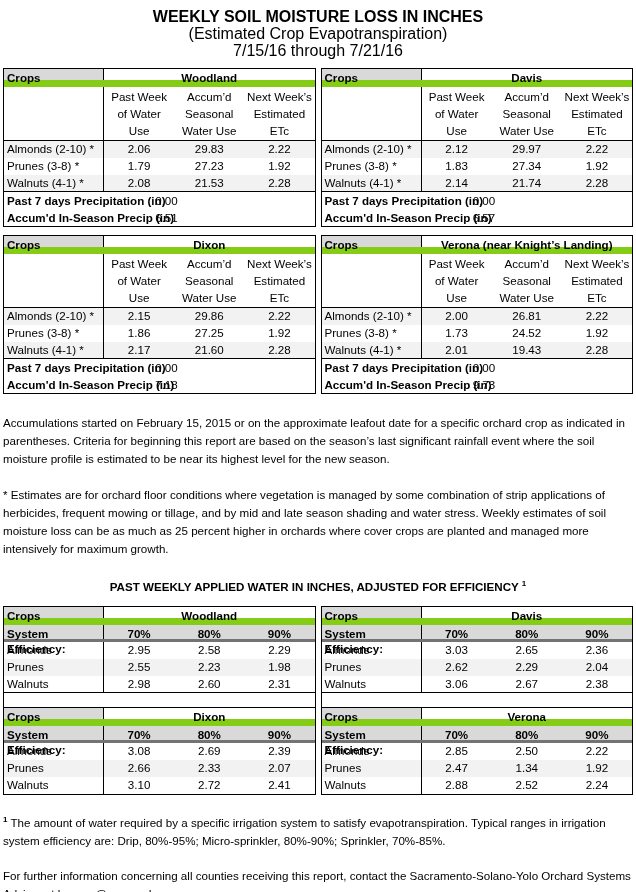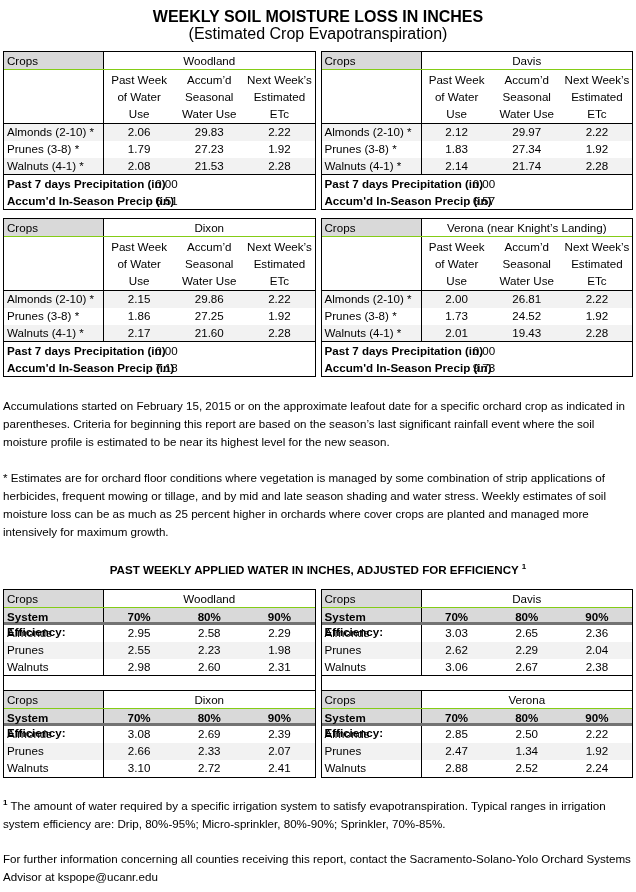--- a/index.html
+++ b/index.html
@@ -13,21 +13,21 @@
 
   .doc-header { text-align: center; font-size: 16px; line-height: 17px; margin-bottom: 9px; }
   .doc-title { font-weight: 700; }
 
   .pair { display: flex; gap: 5px; }
   .pair1 { margin-bottom: 8px; }
   .pair2 { margin-bottom: 20px; }
 
   .tbl { width: 313px; border: 1.5px solid #000; background: #fff; }
 
-  .r1 { display: flex; height: 18px; line-height: 16px; border-bottom: 1px solid #84cc16; font-weight: 400; }
+  .r1 { display: flex; height: 18px; line-height: 16px; border-bottom: 7px solid #84cc16; font-weight: 700; }
   .cc { width: 100px; background: #d9d9d9; border-right: 1px solid #000; padding: 1px 0 0 3px; }
   .lc { flex: 1; text-align: center; padding-top: 1px; }
 
   .rh { display: flex; border-bottom: 1px solid #000; }
   .ec { width: 100px; border-right: 1px solid #000; }
   .ch { flex: 1; text-align: center; line-height: 17px; padding: 1px 0; }
 
   .cr { display: flex; height: 17px; line-height: 16px; }
   .cr.b { background: #f2f2f2; }
   .cr.end { border-bottom: 1px solid #000; }
@@ -51,20 +51,21 @@
   .contact { margin-top: 17px; line-height: 18px; }
 </style>
 </head>
 <body>
 
 <div class="page">
 
   <div class="doc-header">
     <div class="doc-title">WEEKLY SOIL MOISTURE LOSS IN INCHES</div>
     <div>(Estimated Crop Evapotranspiration)</div>
+    <div>7/15/16 through 7/21/16</div>
   </div>
 
   <div class="pair pair1">
 
     <div class="tbl">
       <div class="r1">
         <div class="cc">Crops</div>
         <div class="lc">Woodland</div>
       </div>
       <div class="rh">

